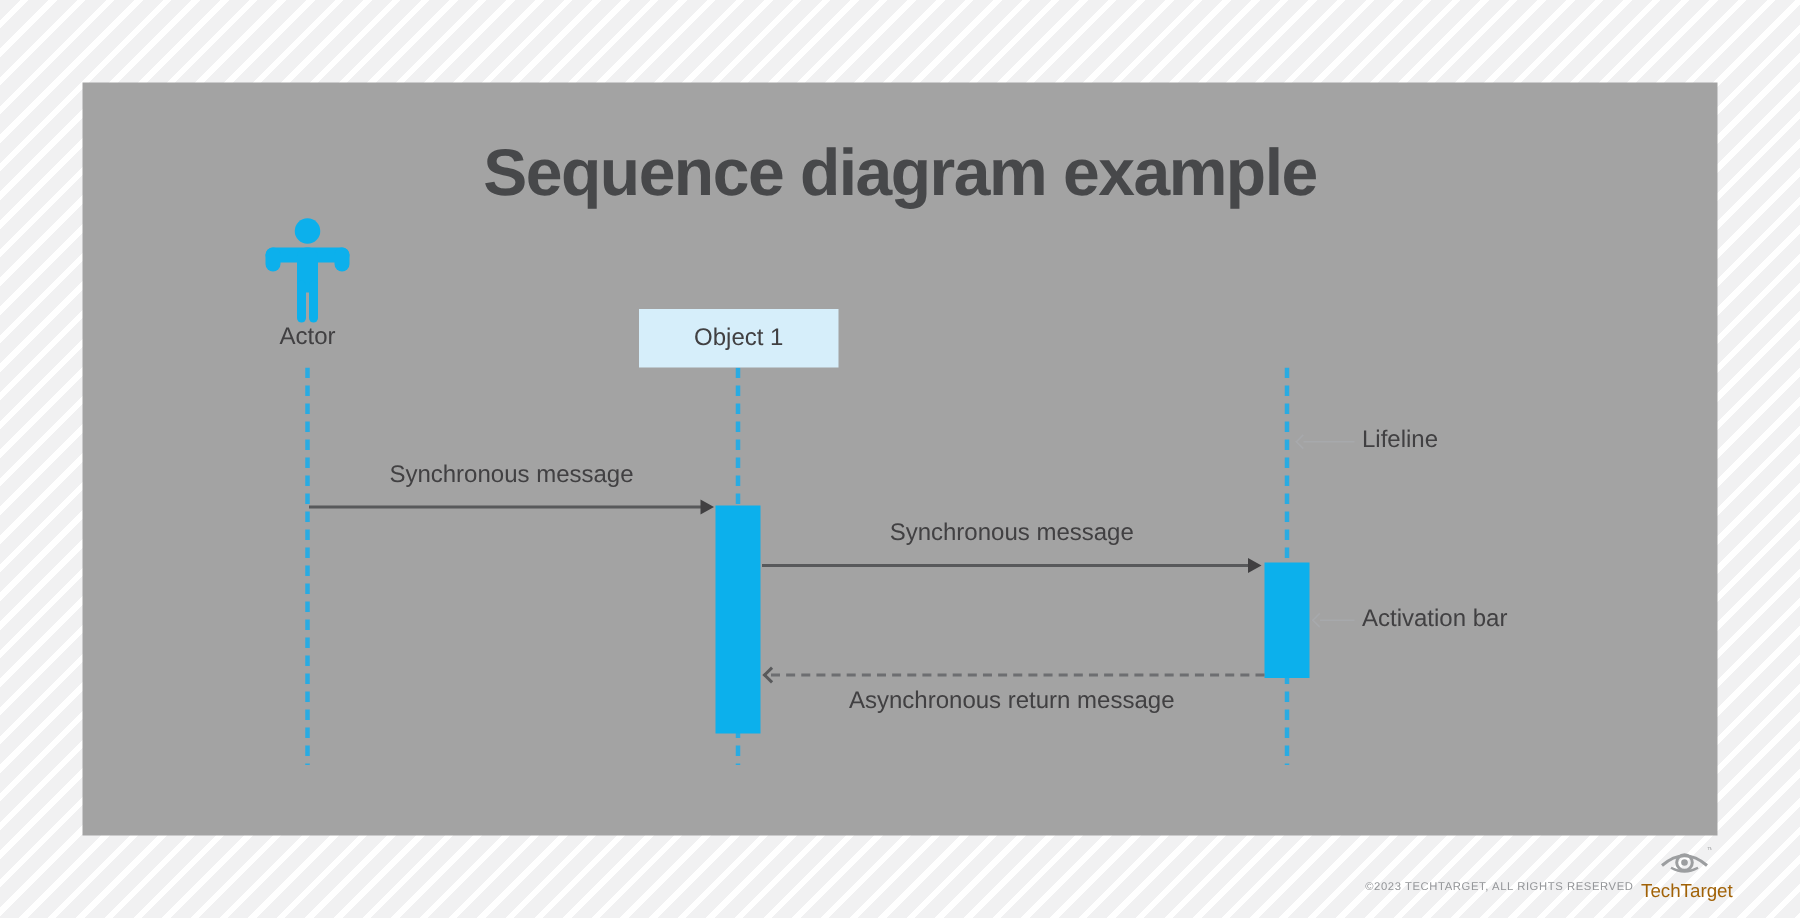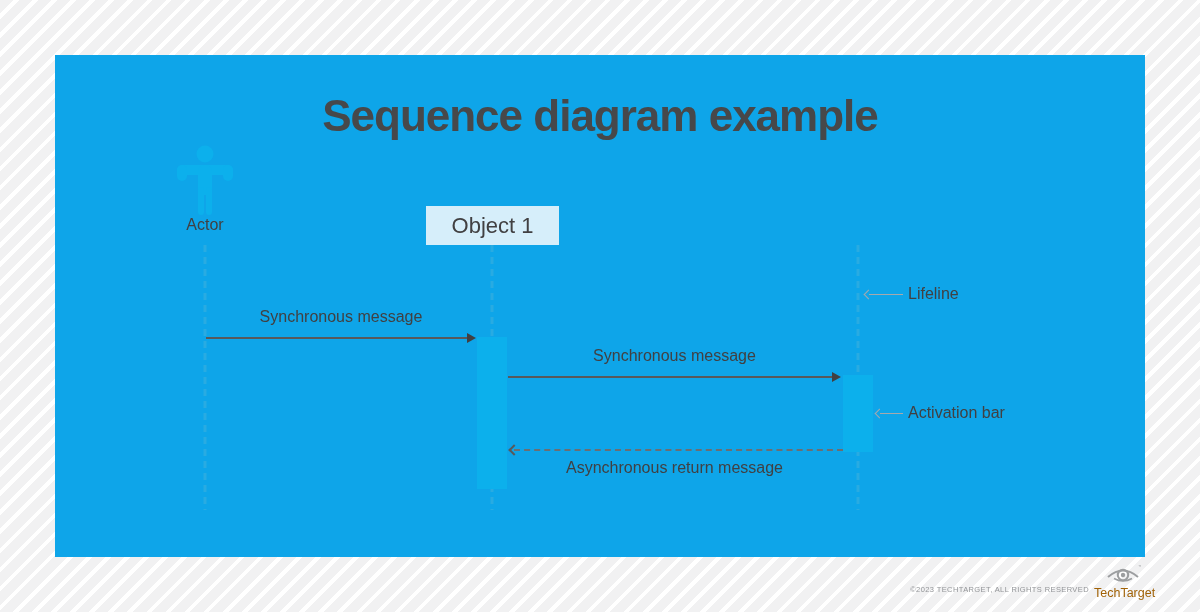--- a/index.html
+++ b/index.html
@@ -7,21 +7,21 @@
   body {
     font-family: "Liberation Sans", sans-serif;
     background: repeating-linear-gradient(135deg, #f1f1f2 0px, #f1f1f2 9.5px, #ffffff 9.5px, #ffffff 13.5px);
     position: relative;
     overflow: hidden;
   }
   .panel {
     position: absolute;
     left: 55px; top: 55px;
     width: 1090px; height: 502px;
-    background: #0ea5e9;
+    background: #a3a3a3;
   }
   .title {
     position: absolute;
     top: 36px; left: 0;
     width: 100%;
     text-align: center;
     font-size: 44px;
     font-weight: 700;
     letter-spacing: -1px;
     color: #47484a;
@@ -32,21 +32,21 @@
     font-size: 16px;
     color: #414042;
     text-align: center;
   }
   .actor-label { left: 90px; top: 161px; width: 120px; }
   .object-box {
     position: absolute;
     top: 151px; height: 39px;
     background: #d6eefa;
     color: #414042;
-    font-size: 22px;
+    font-size: 16px;
     display: flex;
     align-items: center;
     justify-content: center;
   }
   .object-box.obj1 { left: 371px; width: 133px; }
   .object-box.obj2 { left: 736px; width: 134px; }
   .lifeline { position: absolute; top: 190px; }
   .lifeline.ll-actor { left: 148px; }
   .lifeline.ll-obj1 { left: 435px; }
   .lifeline.ll-obj2 { left: 801px; }

